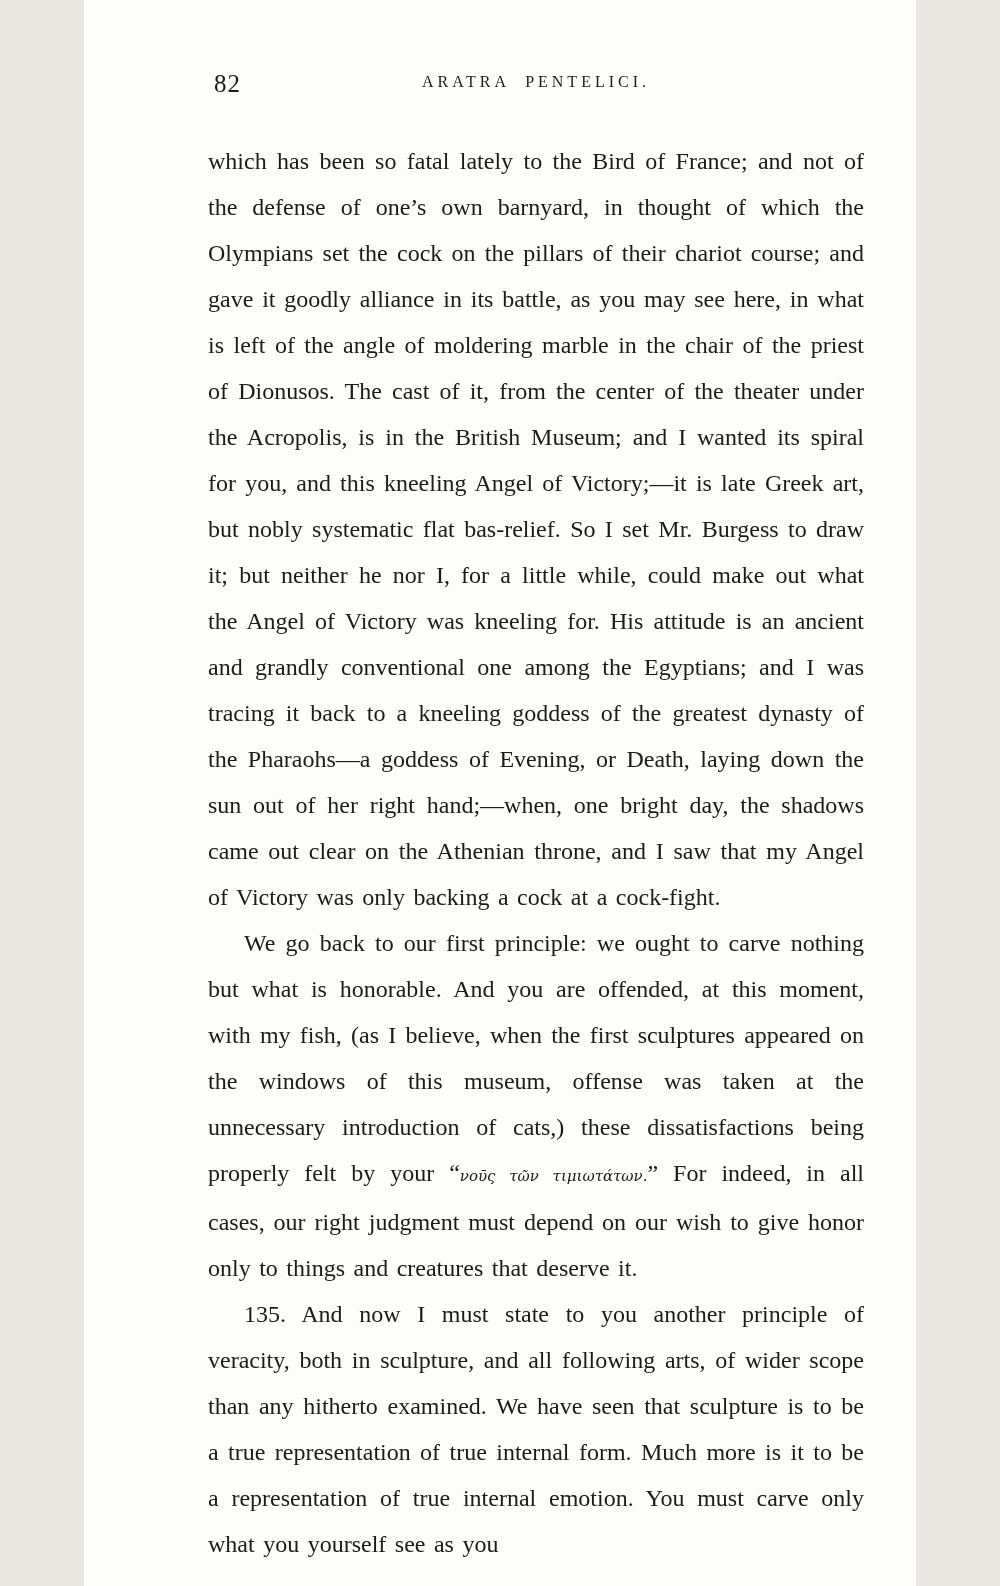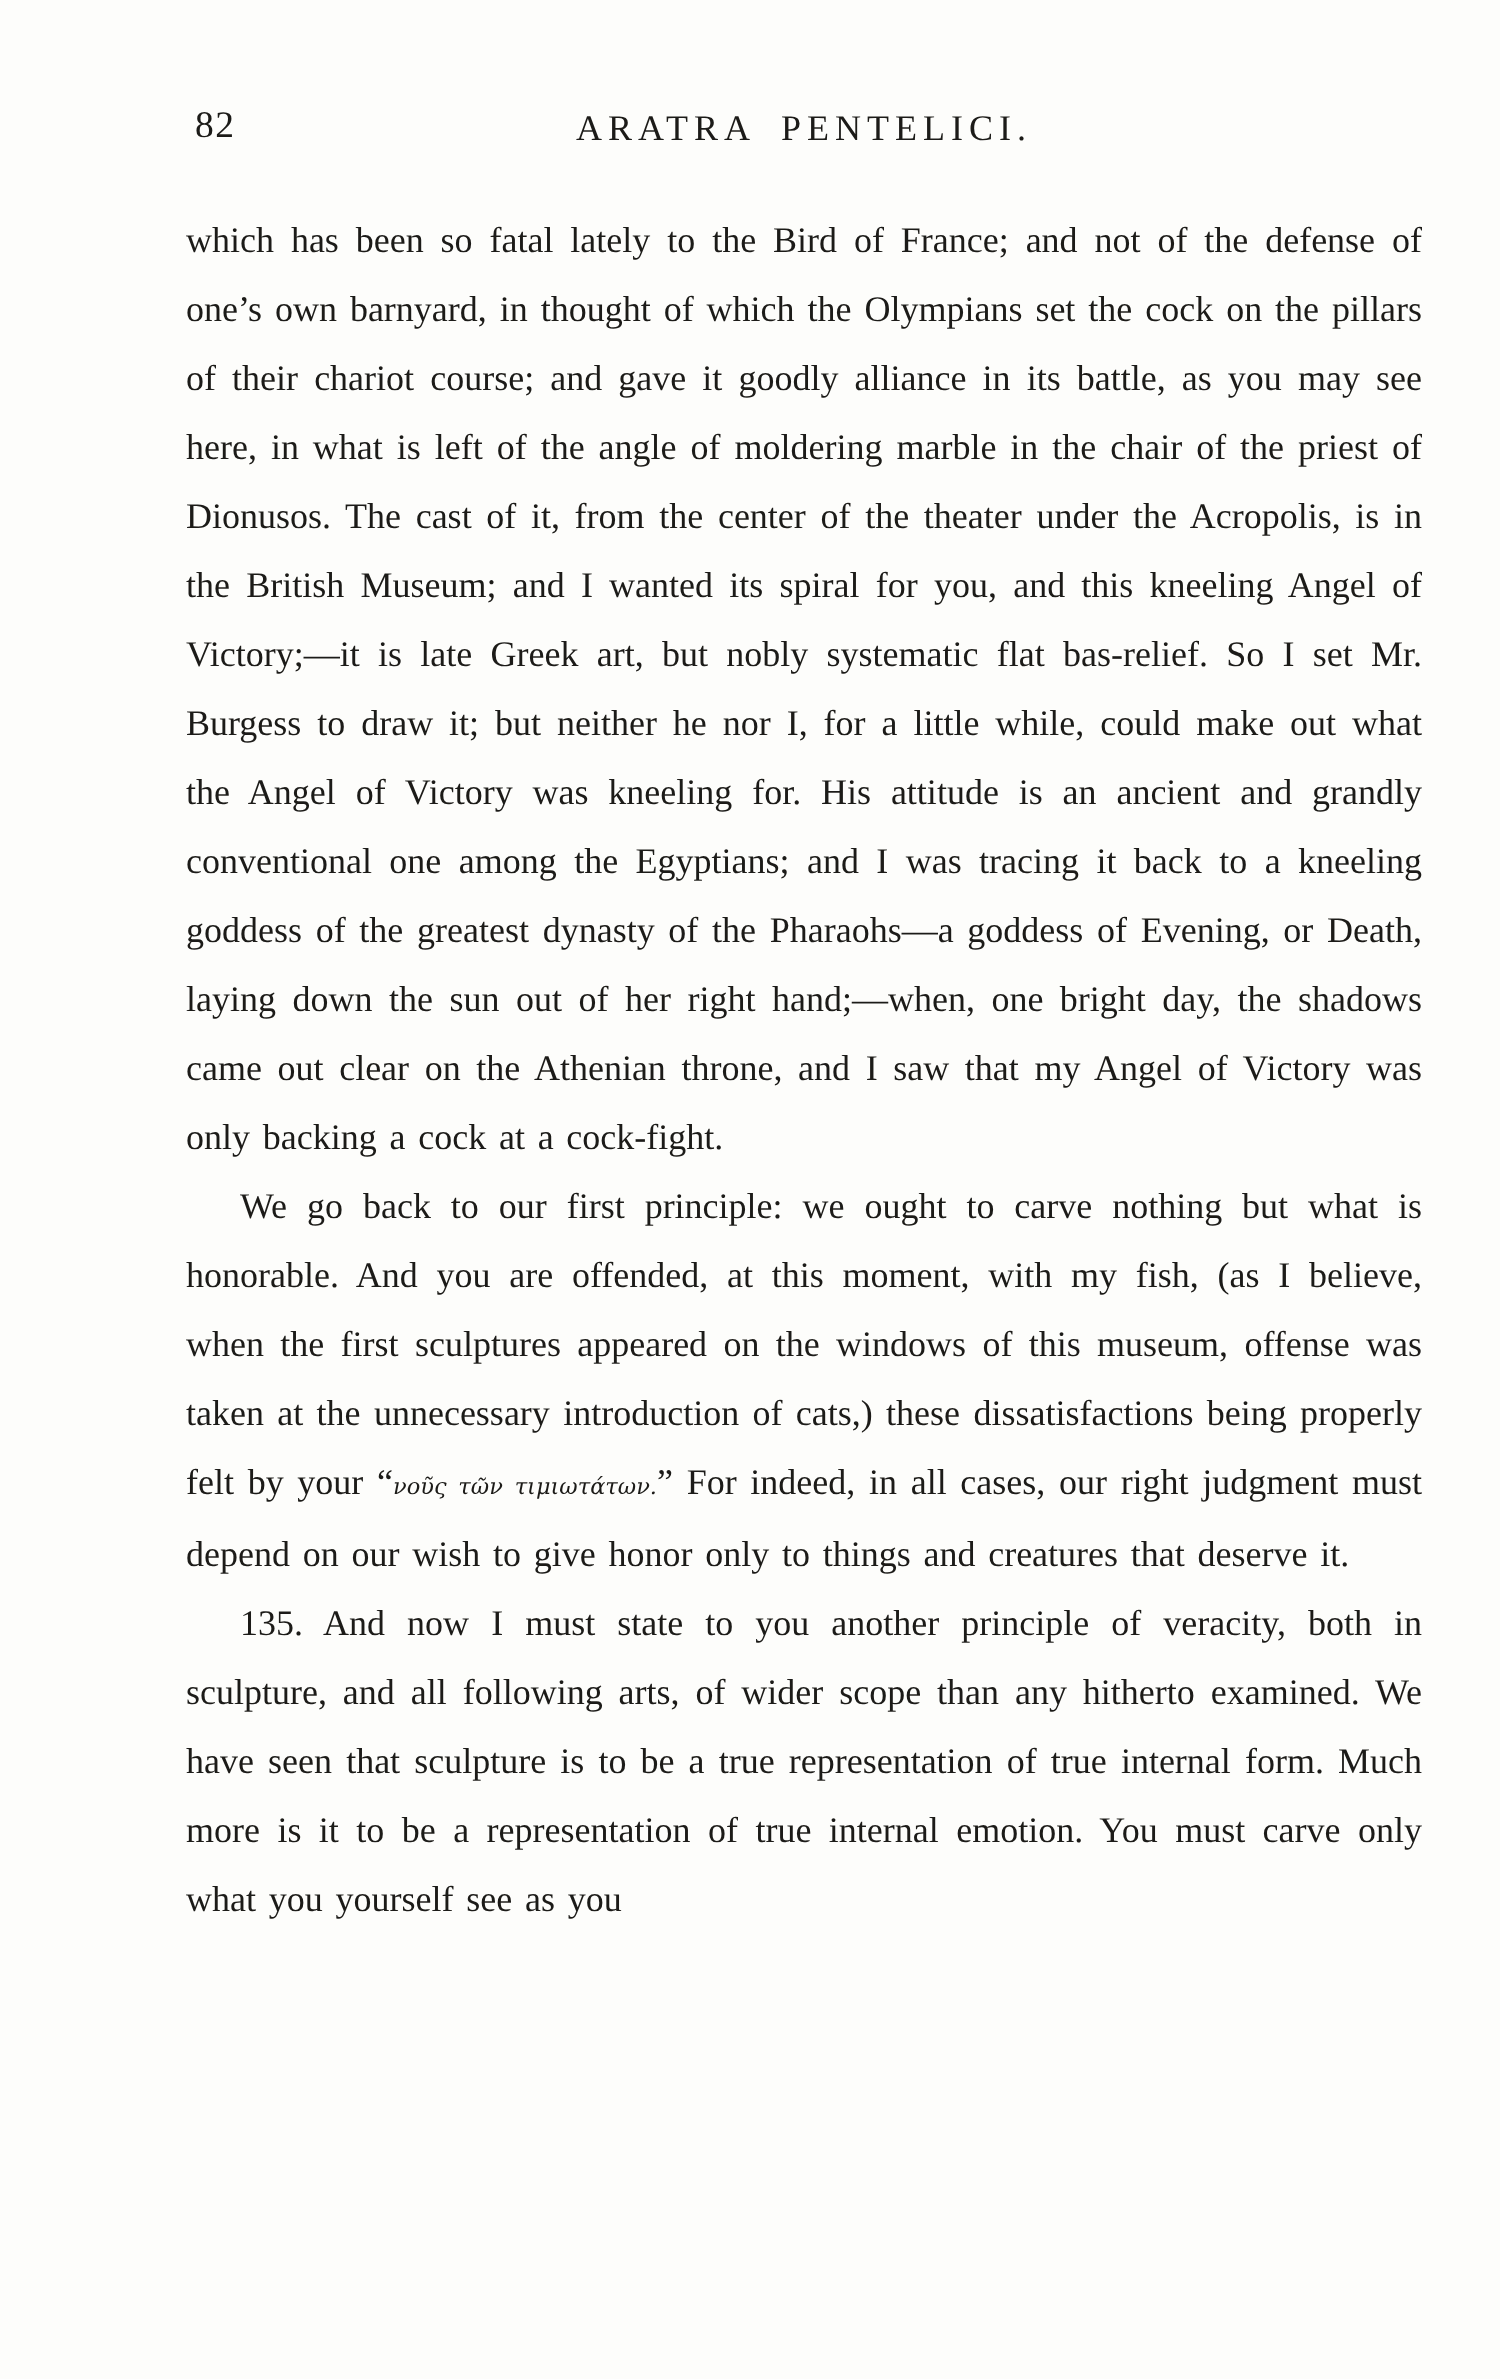--- a/index.html
+++ b/index.html
@@ -2,21 +2,21 @@
 <html><head>
 <meta charset="utf-8">
 <style>
   html, body {
     margin: 0;
     padding: 0;
     background: #e9e7e2;
   }
   .page {
     position: relative;
-    width: 1000px;
+    width: 832px;
     height: 1586px;
     margin: 0 auto;
     background: #fdfdfb;
     color: #1c1b18;
     font-family: "Liberation Serif", "DejaVu Serif", serif;
     box-sizing: border-box;
     padding: 70px 52px 40px 124px;
     overflow: hidden;
   }
   .page-header {
@@ -26,21 +26,21 @@
   }
   .page-number {
     position: absolute;
     left: 6px;
     top: 0;
     font-size: 25px;
     letter-spacing: 1px;
   }
   .running-title {
     text-align: center;
-    font-size: 24px;
+    font-size: 16px;
     letter-spacing: 4px;
     word-spacing: 8px;
     padding-top: 3px;
   }
   .body-text p {
     margin: 0;
     text-align: justify;
     font-size: 24px;
     line-height: 46px;
     word-spacing: 2.5px;

